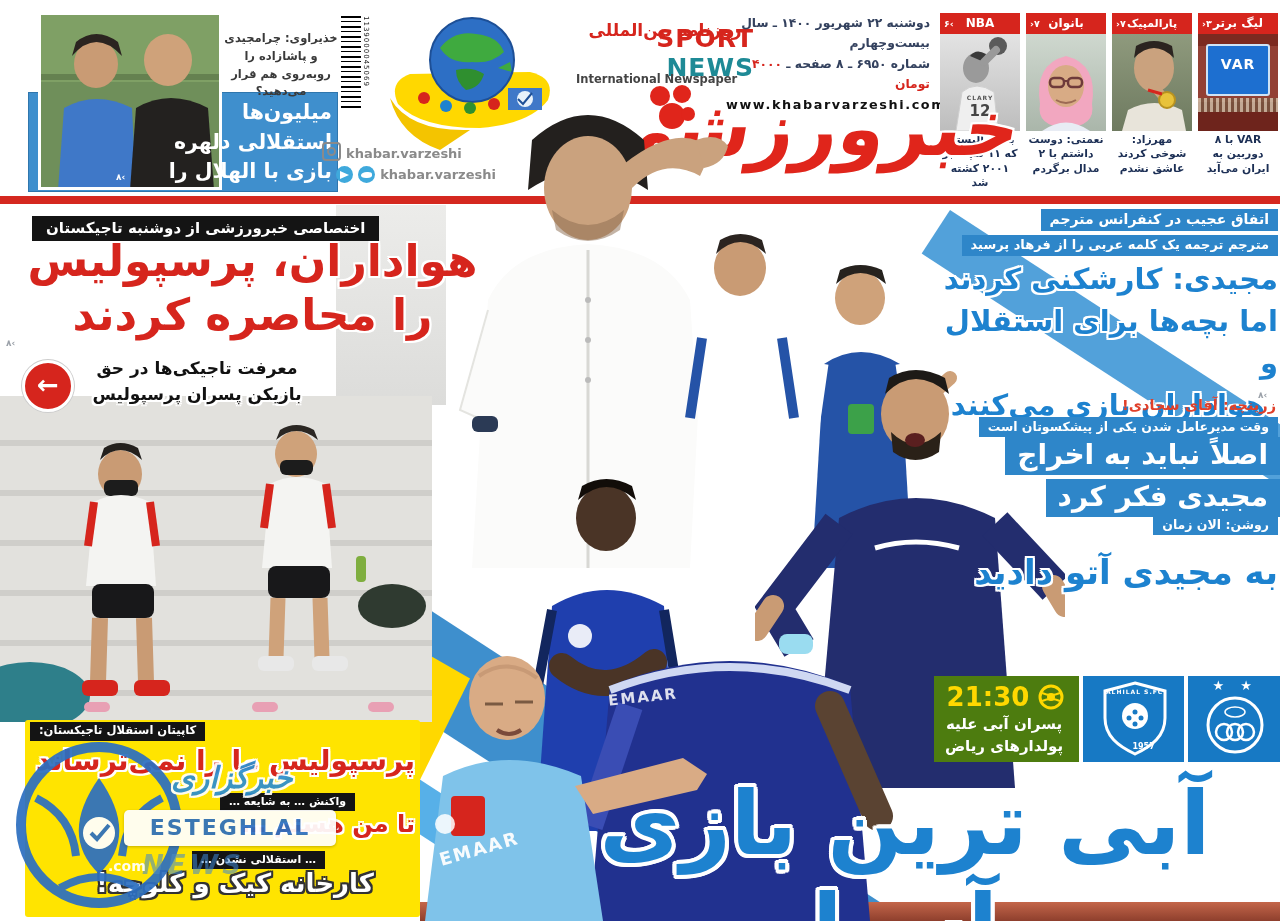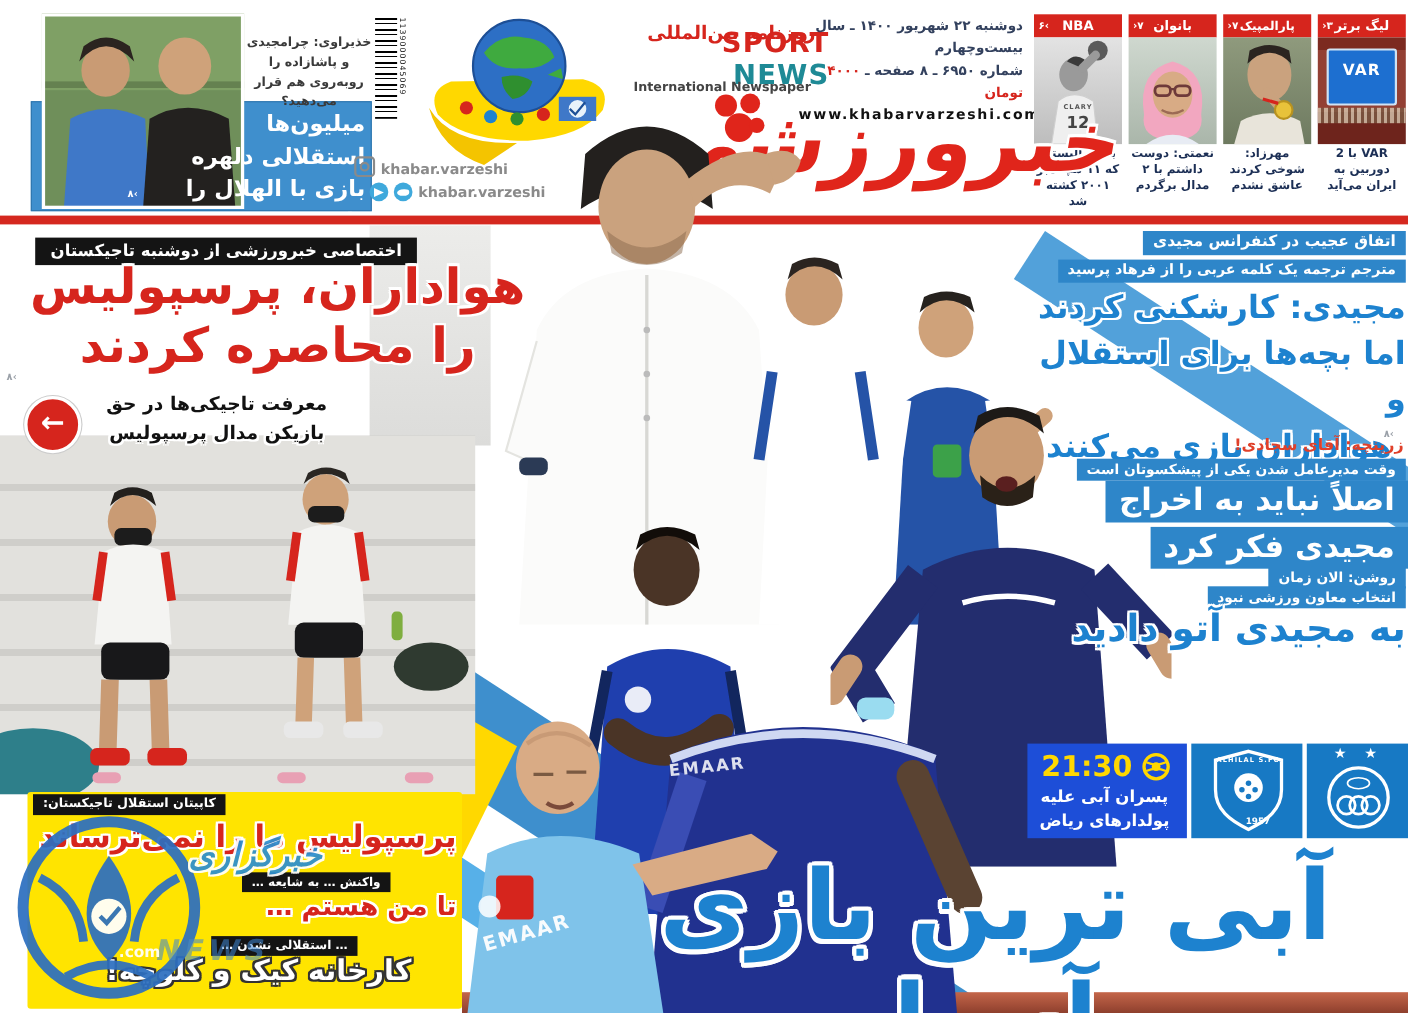--- a/index.html
+++ b/index.html
@@ -132,21 +132,21 @@
         <span>لیگ برتر</span>
         <span class="tab-page">
           <span>۳</span><span>‹</span>
         </span>
       </div>
       <div class="tab-img" style="background:linear-gradient(180deg,#7c2a20 0 12%,#934034 12% 70%,#6e241c 70%);">
         <span class="abs" style="left:8px;top:10px;width:60px;height:48px;background:#1d6fd0;border:2px solid #cfe3f5;border-radius:3px;"></span>
         <span class="abs" style="left:8px;top:22px;width:64px;text-align:center;color:#fff;font-weight:bold;font-size:14px;letter-spacing:1px;">VAR</span>
         <span class="abs" style="left:0;top:64px;width:80px;height:14px;background:repeating-linear-gradient(90deg,#d8c9b2 0 3px,#7c5a44 3px 6px);opacity:.8;"></span>
       </div>
-      <div class="tab-cap rtl">VAR با 2 دوربین به ایران می‌آید</div>
+      <div class="tab-cap rtl">VAR با ۸ دوربین به ایران می‌آید</div>
     </div>
 
     <div class="tab-card">
       <div class="tab-head rtl">
         <span style="font-size:11px;">پارالمپیک</span>
         <span class="tab-page">
           <span>۷</span><span>‹</span>
         </span>
       </div>
       <div class="tab-img" style="background:linear-gradient(180deg,#8f9a7d,#6e7a60);">
@@ -326,25 +326,25 @@
   <div class="abs rtl hl-red ow" style="left:10px;top:234px;width:485px;text-align:center;font-size:44px;line-height:1.22;z-index:5;">
     <span style="display:block">هواداران، پرسپولیس</span>
     <span style="display:block">را محاصره کردند</span>
   </div>
   <span class="abs pageref" style="left:6px;top:338px;z-index:5;">۸‹</span>
   <div class="abs" style="left:22px;top:360px;width:46px;height:46px;border-radius:50%;background:#d6251d;border:3px solid #fff;box-shadow:0 0 0 1px #ccc;z-index:5;text-align:center;">
     <span style="color:#fff;font-size:26px;font-weight:bold;line-height:44px;">←</span>
   </div>
   <div class="abs rtl ow" style="left:74px;top:356px;width:246px;text-align:center;color:#111;font-weight:bold;font-size:17px;line-height:1.5;z-index:5;">
     <span style="display:block">معرفت تاجیکی‌ها در حق</span>
-    <span style="display:block">بازیکن مدال پرسپولیس</span>
+    <span style="display:block">بازیکن پسران پرسپولیس</span>
   </div>
 
   <div class="abs" style="left:930px;top:209px;width:348px;text-align:right;z-index:5;">
-    <span class="strip-blue rtl" style="font-size:14px;">اتفاق عجیب در کنفرانس مجیدی</span>
+    <span class="strip-blue rtl" style="font-size:14px;">اتفاق عجیب در کنفرانس مترجم</span>
   </div>
   <div class="abs" style="left:930px;top:234px;width:348px;text-align:right;z-index:5;">
     <span class="strip-blue rtl" style="font-size:13px;">مترجم ترجمه یک کلمه عربی را از فرهاد پرسید</span>
   </div>
   <div class="abs rtl hl-blue ow" style="left:938px;top:258px;width:340px;text-align:right;font-size:29px;line-height:1.45;z-index:5;">
     <span style="display:block">مجیدی: کارشکنی کردند</span>
     <span style="display:block">اما بچه‌ها برای استقلال و</span>
     <span style="display:block;text-align:center">هواداران بازی می‌کنند</span>
   </div>
   <span class="abs pageref" style="left:1258px;top:390px;z-index:5;">۸‹</span>
@@ -356,27 +356,24 @@
   <div class="abs" style="left:930px;top:437px;width:350px;text-align:right;z-index:5;">
     <span class="boxblue rtl" style="font-size:28px;">اصلاً نباید به اخراج</span>
   </div>
   <div class="abs" style="left:930px;top:479px;width:350px;text-align:right;z-index:5;">
     <span class="boxblue rtl" style="font-size:28px;">مجیدی فکر کرد</span>
   </div>
 
   <div class="abs" style="left:930px;top:514px;width:348px;text-align:right;z-index:5;">
     <span class="strip-blue rtl" style="font-size:12.5px;">روشن: الان زمان</span>
   </div>
-  <div class="abs" style="left:930px;top:532px;width:348px;text-align:right;z-index:5;">
-    <span class="strip-blue rtl" style="font-size:12.5px;">انتخاب معاون ورزشی نبود</span>
-  </div>
   <div class="abs rtl hl-blue ow" style="left:938px;top:552px;width:340px;text-align:right;font-size:34px;z-index:5;">به مجیدی آتو دادید</div>
 
   <div class="abs" style="left:934px;top:676px;width:346px;height:86px;z-index:6;display:flex;gap:4px;">
-    <div style="width:148px;height:86px;background:#1d4ed8;position:relative;">
+    <div style="width:148px;height:86px;background:#4d7c0f;position:relative;">
       <svg class="abs" style="left:104px;top:8px;" width="26" height="26" viewBox="0 0 26 26">
         <circle cx="13" cy="13" r="11" fill="none" stroke="#ffd800" stroke-width="3"></circle>
         <circle cx="13" cy="13" r="4" fill="#ffd800"></circle>
         <path d="M4,9 q9,4 18,0 M4,17 q9,-4 18,0" stroke="#ffd800" stroke-width="2" fill="none"></path>
       </svg>
       <div class="abs" style="left:8px;top:6px;width:92px;text-align:center;color:#ffd800;font-weight:bold;font-size:26px;">21:30</div>
       <div class="abs rtl" style="left:4px;top:38px;width:132px;text-align:center;color:#fff;font-weight:bold;font-size:15px;line-height:1.45;">
         <span style="display:block">پسران آبی علیه</span>
         <span style="display:block">پولدارهای ریاض</span>
       </div>
@@ -422,17 +419,20 @@
 
   <div class="abs" style="left:12px;top:732px;width:335px;height:186px;z-index:8;opacity:.93;">
     <svg class="abs" style="left:0;top:6px;" width="175" height="175" viewBox="0 0 175 175">
       <circle cx="87" cy="87" r="78" fill="none" stroke="#2d6fc0" stroke-width="10"></circle>
       <path d="M87,40 C60,78 60,110 87,136 C114,110 114,78 87,40 Z" fill="#2d6fc0"></path>
       <path d="M24,60 Q60,78 64,118 M150,60 Q114,78 110,118 M48,150 Q87,128 126,150" stroke="#2d6fc0" stroke-width="8" fill="none"></path>
       <circle cx="87" cy="95" r="16" fill="#fff"></circle>
       <path d="M79,95 l6,6 l12,-14" stroke="#2d6fc0" stroke-width="4" fill="none"></path>
     </svg>
     <div class="abs rtl ow" style="left:120px;top:28px;width:200px;text-align:center;color:#2d8fd0;font-size:30px;font-weight:bold;font-style:italic;">خبرگزاری</div>
+    <div class="abs" style="left:112px;top:78px;width:212px;height:36px;background:#fff;border-radius:5px;box-shadow:0 1px 3px rgba(0,0,0,.25);text-align:center;">
+      <span style="color:#2d6fc0;font-weight:bold;font-size:22px;letter-spacing:2px;line-height:36px;">ESTEGHLAL</span>
+    </div>
     <div class="abs" style="left:130px;top:118px;color:#3f86d0;opacity:.6;font-weight:bold;font-size:26px;font-style:italic;letter-spacing:4px;">NEWS</div>
     <div class="abs" style="left:96px;top:126px;color:#fff;font-weight:bold;font-size:14px;">.com</div>
   </div>
 
 </div>
 
 </body></html>

